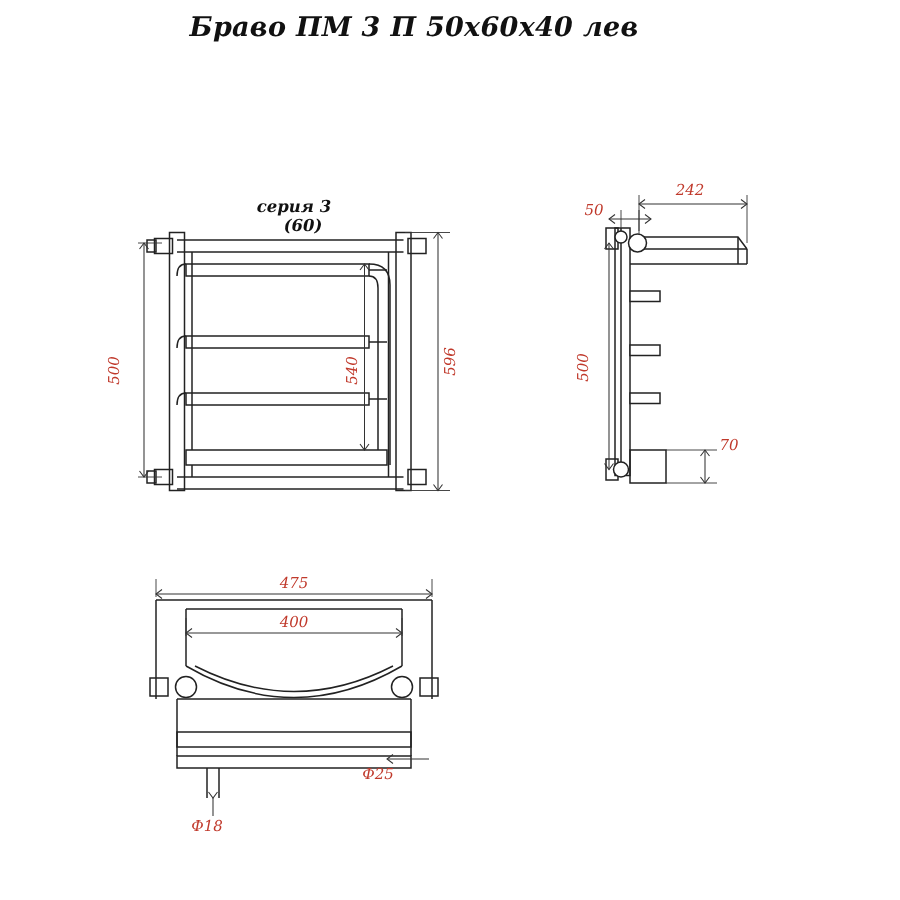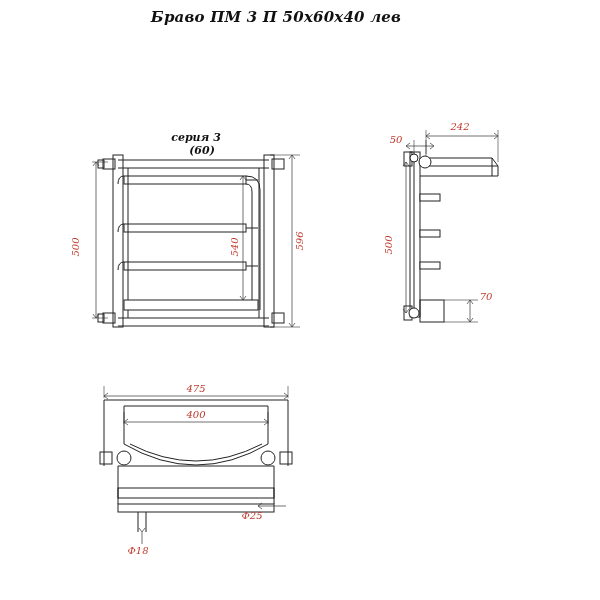--- a/index.html
+++ b/index.html
@@ -22,21 +22,21 @@
   }
   #title {
     position: absolute;
     top: 8px;
     left: 0;
     width: 552px;
     text-align: center;
     font-family: "DejaVu Serif", serif;
     font-style: italic;
     font-weight: bold;
-    font-size: 15px;
+    font-size: 18px;
     letter-spacing: 0.2px;
     color: #111;
     white-space: nowrap;
   }
   svg#drawing {
     position: absolute;
     top: 0;
     left: 0;
   }
   .lbl {

